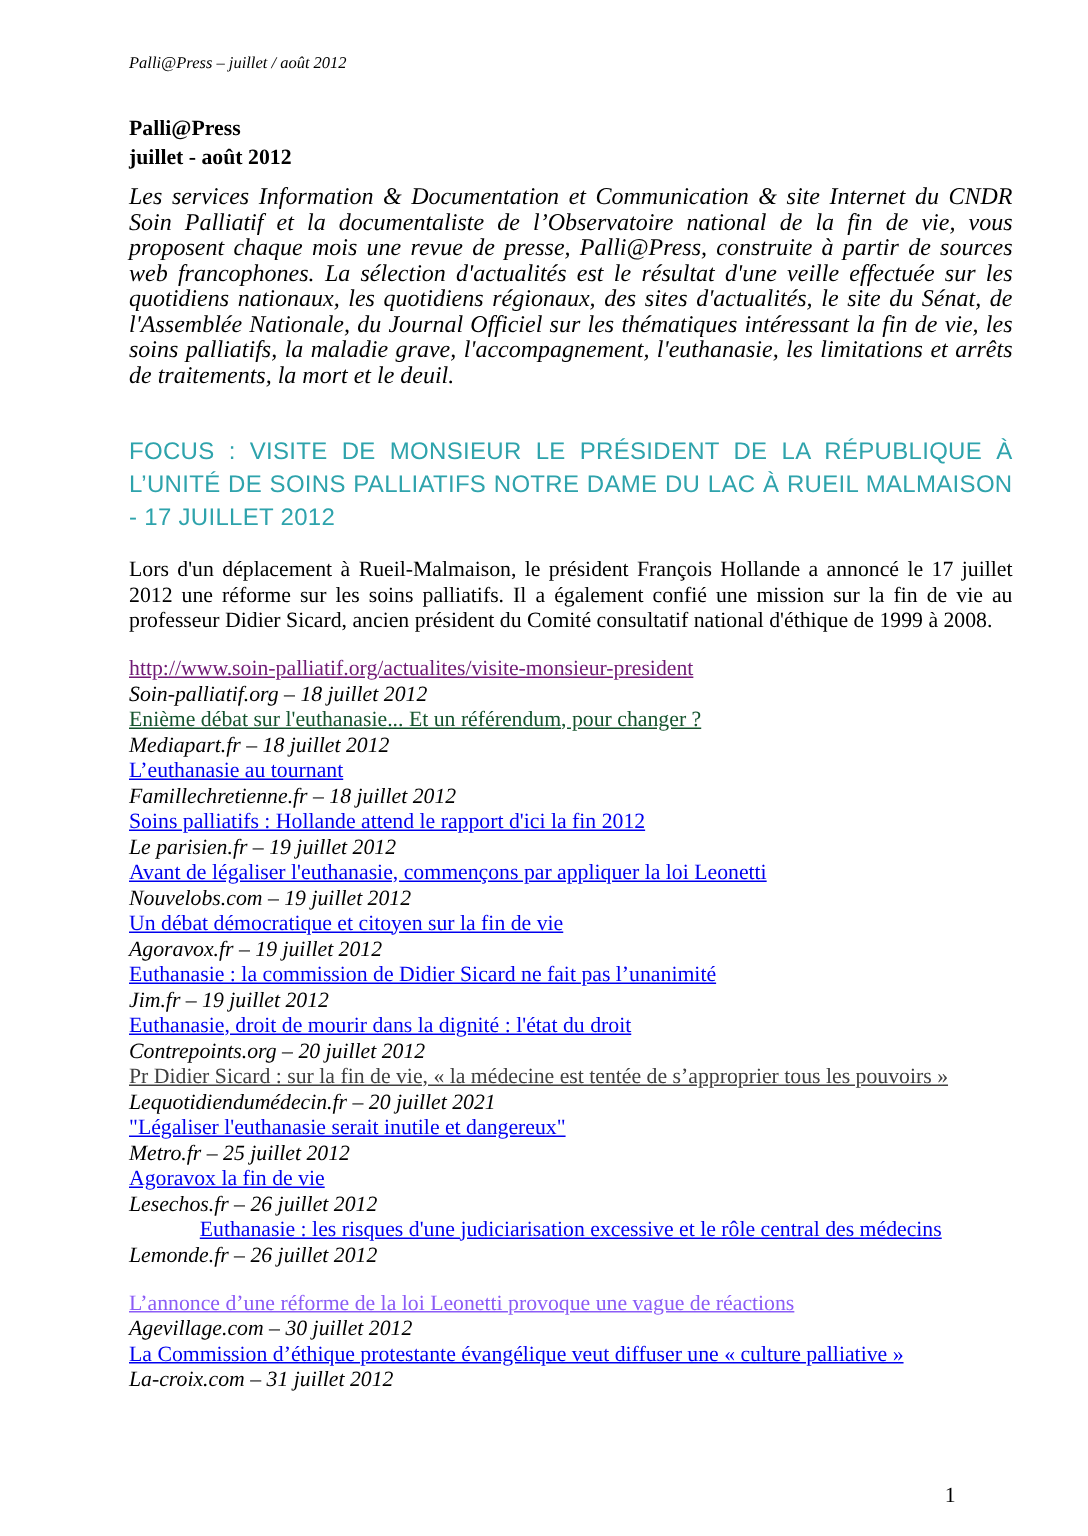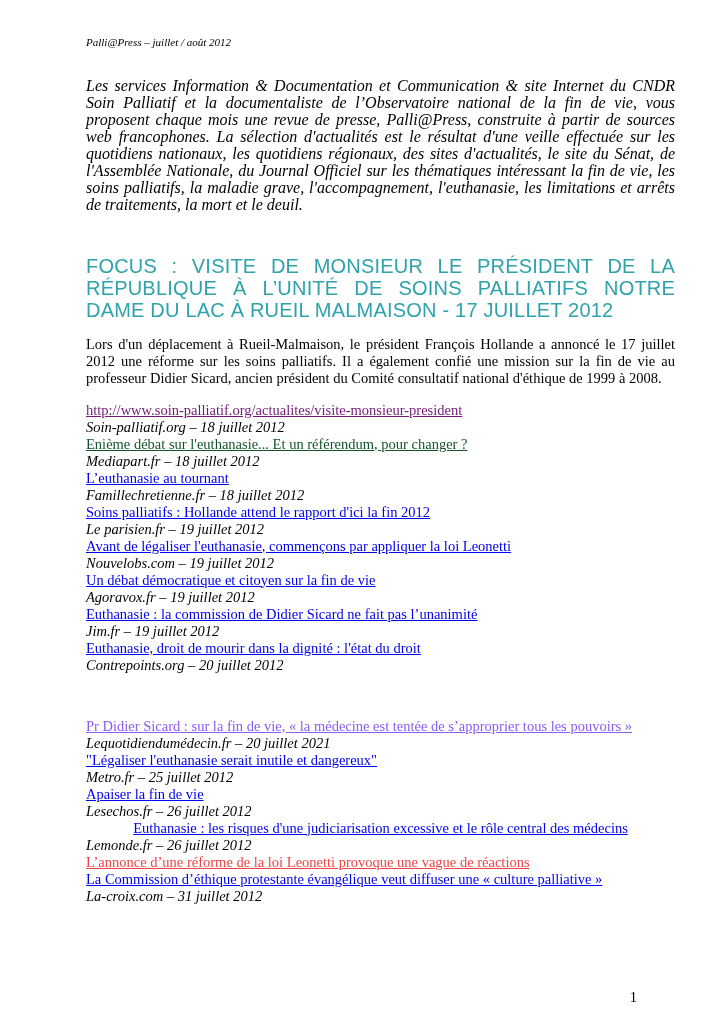--- a/index.html
+++ b/index.html
@@ -34,23 +34,23 @@
   }
   .title-line { display: block; }
   .intro {
     margin-top: 8px;
     font-style: italic;
     font-size: 16px;
     line-height: 17px;
     text-align: justify;
   }
   .focus-heading {
-    margin-top: 42px;
+    margin-top: 32px;
     font-family: "Liberation Sans", sans-serif;
-    font-size: 20px;
+    font-size: 16px;
     line-height: 22px;
     text-align: justify;
     letter-spacing: 0.2px;
   }
   .focus-body {
     margin-top: 15px;
     font-size: 14.5px;
     line-height: 17px;
     text-align: justify;
   }
@@ -73,20 +73,24 @@
     font-size: 14.5px;
   }
 </style>
 </head>
 <body>
 
 <div class="page">
 
   <div class="running-header">Palli@Press – juillet / août 2012</div>
 
+  <div class="title-block">
+    <span class="title-line">Palli@Press</span>
+    <span class="title-line">juillet - août 2012</span>
+  </div>
 
   <p class="intro">Les services Information &amp; Documentation et Communication &amp; site Internet du CNDR Soin Palliatif et la documentaliste de l’Observatoire national de la fin de vie, vous proposent chaque mois une revue de presse, Palli@Press, construite à partir de sources web francophones. La sélection d'actualités est le résultat d'une veille effectuée sur les quotidiens nationaux, les quotidiens régionaux, des sites d'actualités, le site du Sénat, de l'Assemblée Nationale, du Journal Officiel sur les thématiques intéressant la fin de vie, les soins palliatifs, la maladie grave, l'accompagnement, l'euthanasie, les limitations et arrêts de traitements, la mort et le deuil.</p>
 
   <div class="focus-heading" style="color: rgb(46, 163, 172);">FOCUS : VISITE DE MONSIEUR LE PRÉSIDENT DE LA RÉPUBLIQUE À L’UNITÉ DE SOINS PALLIATIFS NOTRE DAME DU LAC À RUEIL MALMAISON - 17 JUILLET 2012</div>
 
   <p class="focus-body">Lors d'un déplacement à Rueil-Malmaison, le président François Hollande a annoncé le 17 juillet 2012 une réforme sur les soins palliatifs. Il a également confié une mission sur la fin de vie au professeur Didier Sicard, ancien président du Comité consultatif national d'éthique de 1999 à 2008.</p>
 
   <div class="articles">
     <div class="article">
       <a class="article-link" href="#" style="color: #701a75;">http://www.soin-palliatif.org/actualites/visite-monsieur-president</a>
@@ -114,37 +118,38 @@
     </div>
     <div class="article">
       <a class="article-link" href="#" style="color: rgb(0, 0, 238);">Euthanasie : la commission de Didier Sicard ne fait pas l’unanimité</a>
       <div class="article-source">Jim.fr – 19 juillet 2012</div>
     </div>
     <div class="article">
       <a class="article-link" href="#" style="color: rgb(0, 0, 238);">Euthanasie, droit de mourir dans la dignité : l'état du droit</a>
       <div class="article-source">Contrepoints.org – 20 juillet 2012</div>
     </div>
     <div class="article">
-      <a class="article-link" href="#" style="color: #8b5cf6; margin-top: 44px;">Pr Didier Sicard : sur la fin de vie, « la médecine est tentée de s’approprier tous les pouvoirs »</a>
+      <a class="article-link" href="#" style="color: #404040;">Pr Didier Sicard : sur la fin de vie, « la médecine est tentée de s’approprier tous les pouvoirs »</a>
       <div class="article-source">Lequotidiendumédecin.fr – 20 juillet 2021</div>
     </div>
     <div class="article">
       <a class="article-link" href="#" style="color: rgb(0, 0, 238);">"Légaliser l'euthanasie serait inutile et dangereux"</a>
       <div class="article-source">Metro.fr – 25 juillet 2012</div>
     </div>
     <div class="article">
-      <a class="article-link" href="#" style="color: rgb(0, 0, 238);">Apaiser la fin de vie</a>
+      <a class="article-link" href="#" style="color: rgb(0, 0, 238);">Agoravox la fin de vie</a>
       <div class="article-source">Lesechos.fr – 26 juillet 2012</div>
     </div>
     <div class="article">
       <a class="article-link" href="#" style="color: rgb(0, 0, 238); text-align: center;">Euthanasie : les risques d'une judiciarisation excessive et le rôle central des médecins</a>
       <div class="article-source">Lemonde.fr – 26 juillet 2012</div>
     </div>
     <div class="article">
-      <a class="article-link" href="#" style="color: #ef4444;">L’annonce d’une réforme de la loi Leonetti provoque une vague de réactions</a>
+      <a class="article-link" href="#" style="color: #8b5cf6; margin-top: 15px;">L’annonce d’une réforme de la loi Leonetti provoque une vague de réactions</a>
+      <div class="article-source">Agevillage.com – 30 juillet 2012</div>
     </div>
     <div class="article">
       <a class="article-link" href="#" style="color: rgb(0, 0, 238);">La Commission d’éthique protestante évangélique veut diffuser une « culture palliative »</a>
       <div class="article-source">La-croix.com – 31 juillet 2012</div>
     </div>
   </div>
 
 </div>
 
 <div class="page-number">1</div>

